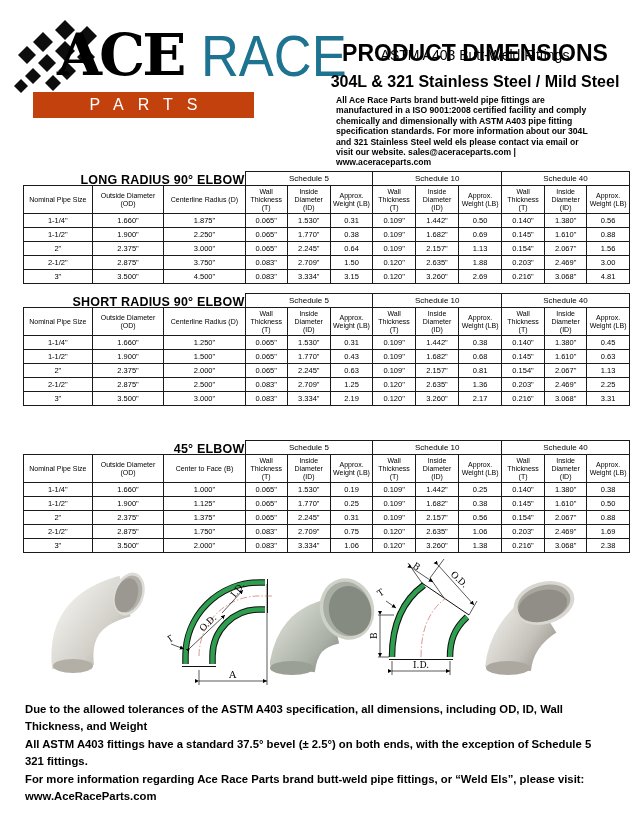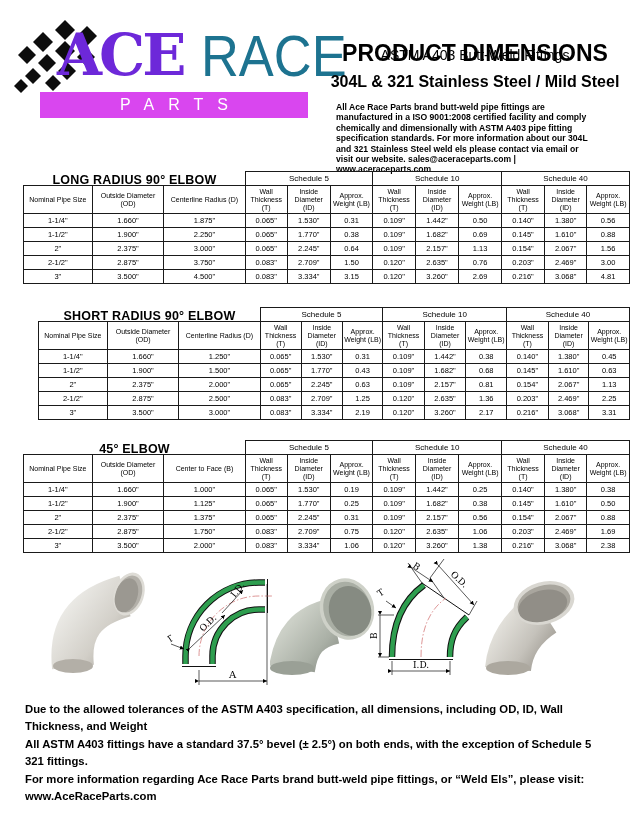--- a/index.html
+++ b/index.html
@@ -2,37 +2,37 @@
 <html><head>
 <meta charset="utf-8">
 <style>
   html,body{margin:0;padding:0;}
   body{width:630px;height:815px;background:#ffffff;position:relative;
        font-family:"Liberation Sans",sans-serif;color:#000;overflow:hidden;}
   .abs{position:absolute;}
 
   
   .logo-ace{left:57px;top:22px;font-family:"DejaVu Serif",serif;font-weight:bold;
-            font-size:58px;line-height:66px;letter-spacing:-3px;color:#6d28d9;}
+            font-size:58px;line-height:66px;letter-spacing:-3px;color:#000000;}
   .logo-race{left:201px;top:24px;font-family:"Liberation Sans",sans-serif;font-weight:400;
              font-size:57px;line-height:64px;color:#1d7390;transform:scaleX(0.92);transform-origin:left top;}
-  .logo-bar{left:40px;top:92px;width:268px;height:26px;background:#d946ef;
+  .logo-bar{left:33px;top:92px;width:221px;height:26px;background:#c2410c;
             color:#fff;font-size:16px;line-height:26px;text-align:center;
             letter-spacing:14px;text-indent:14px;font-weight:400;}
   .hdr-title{left:328px;top:12px;width:294px;text-align:center;font-size:23px;font-weight:bold;margin-top:28px;}
   .hdr-sub1{left:328px;top:47px;width:294px;text-align:center;font-size:14px;font-weight:normal;}
   .hdr-sub2{left:328px;top:73px;width:294px;text-align:center;font-size:16px;font-weight:bold;}
-  .hdr-para{left:336px;top:102px;width:262px;font-size:8.6px;font-weight:bold;
+  .hdr-para{left:336px;top:95px;width:262px;font-size:8.6px;font-weight:bold;
             line-height:10.4px;text-align:left;}
 
   
   .dim-table{border-collapse:collapse;table-layout:fixed;position:absolute;left:23px;}
   .dim-table td{border:1px solid #1a1a1a;text-align:center;vertical-align:middle;
                 font-size:7.5px;line-height:9px;padding:0;height:13px;white-space:nowrap;}
-  .dim-table td.title-cell{border:none;text-align:center;vertical-align:bottom;position:relative;}
+  .dim-table td.title-cell{border:none;text-align:right;vertical-align:bottom;position:relative;}
   .title-cell span{display:block;width:220px;white-space:nowrap;font-size:12.5px;
                    font-weight:bold;letter-spacing:0.2px;padding-left:1px;}
   .dim-table td.sched-cell{font-size:8px;height:13px;}
   .dim-table td.hdr-cell{font-size:7px;line-height:8px;height:25px;white-space:normal;padding:1px 1px;}
 
   
   svg text{font-family:"DejaVu Serif",serif;}
 
   
   .footer{left:25px;top:701px;width:588px;font-size:11.3px;font-weight:bold;line-height:17.4px;}
@@ -146,42 +146,42 @@
       </tr>
       <tr>
         <td>2-1/2"</td>
         <td>2.875"</td>
         <td>3.750"</td>
         <td>0.083"</td>
         <td>2.709"</td>
         <td>1.50</td>
         <td>0.120"</td>
         <td>2.635"</td>
-        <td>0.76</td>
+        <td>1.88</td>
         <td>0.203"</td>
         <td>2.469"</td>
         <td>3.00</td>
       </tr>
       <tr>
         <td>3"</td>
         <td>3.500"</td>
         <td>4.500"</td>
         <td>0.083"</td>
         <td>3.334"</td>
         <td>3.15</td>
         <td>0.120"</td>
         <td>3.260"</td>
         <td>2.69</td>
         <td>0.216"</td>
         <td>3.068"</td>
         <td>4.81</td>
       </tr>
     </tbody>
   </table>
-<table class="dim-table" style="top:307px;margin-left:15px;">
+<table class="dim-table" style="top:293px;">
     <colgroup>
       <col style="width: 44px;">
       <col style="width: 46px;">
       <col style="width: 52px;">
       <col style="width: 46px;">
       <col style="width: 48px;">
       <col style="width: 50px;">
       <col style="width: 46px;">
       <col style="width: 49px;">
       <col style="width: 50px;">

